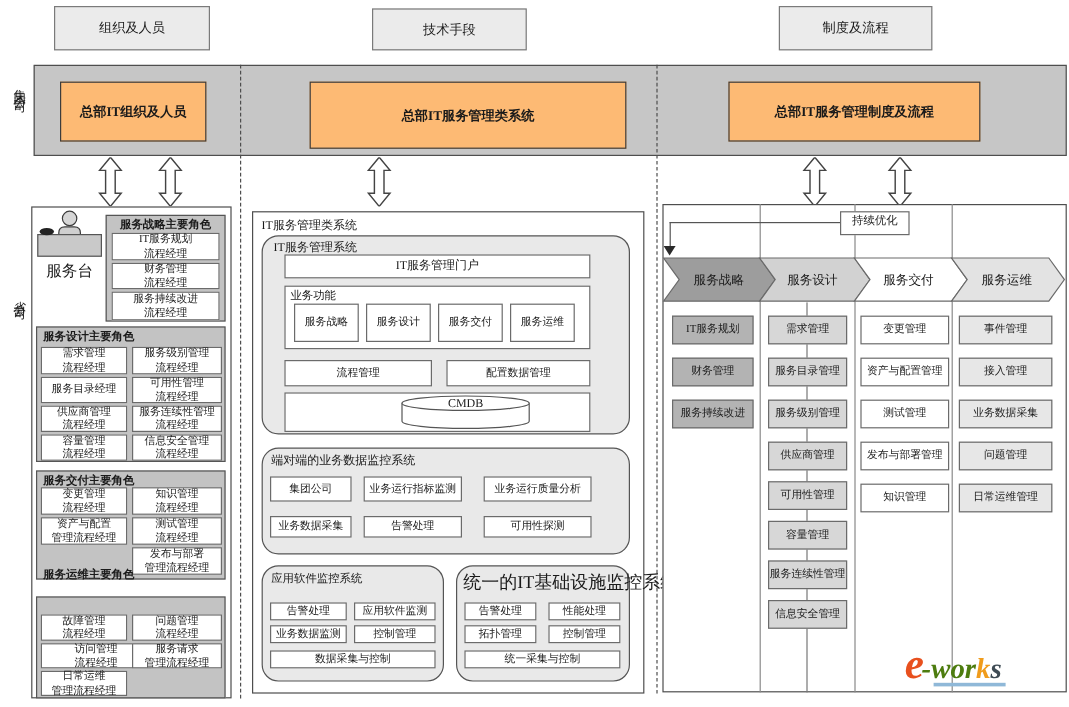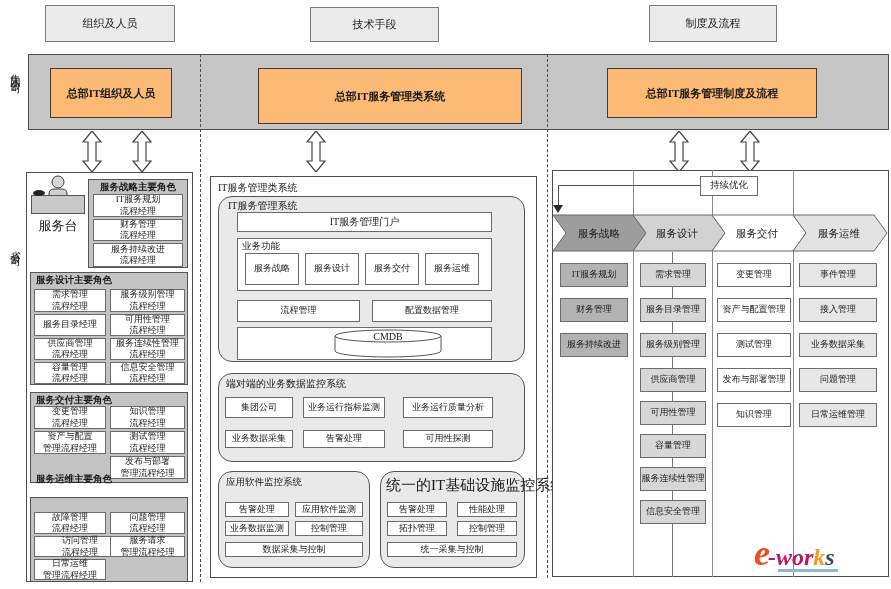--- a/index.html
+++ b/index.html
@@ -21,21 +21,21 @@
   .dashv{width:0;border-left:1px dashed #4e4e4e;}
   .divline{width:1px;background:#8a8a8a;}
   .chev-lbl{font-size:10.5px;text-align:center;}
   .c1box{background:#b3b3b3;}
   .c2box{background:#d7d7d7;}
   .c4box{background:#e7e7e7;}
   .hline{height:1px;background:#555;}
   .vline{width:1px;background:#555;}
   .logo{font-style:italic;font-weight:bold;white-space:nowrap;}
   .logo .le{font-size:36px;color:#e8501e;letter-spacing:-2px;}
-  .logo .lw{font-size:24px;color:#be185d;}
+  .logo .lw{font-size:24px;color:#4d7c0f;}
   .logo .lk{font-size:24px;color:#f09c1c;}
   .logo .ls{font-size:24px;color:#3f4c55;}
 </style>
 </head>
 <body>
 
 <div class="abs tbox" style="left:45px;top:5px;width:130px;height:37px;">组织及人员</div>
 <div class="abs tbox" style="left:310px;top:7px;width:129px;height:35px;">技术手段</div>
 <div class="abs tbox" style="left:649px;top:5px;width:128px;height:37px;">制度及流程</div>
 

